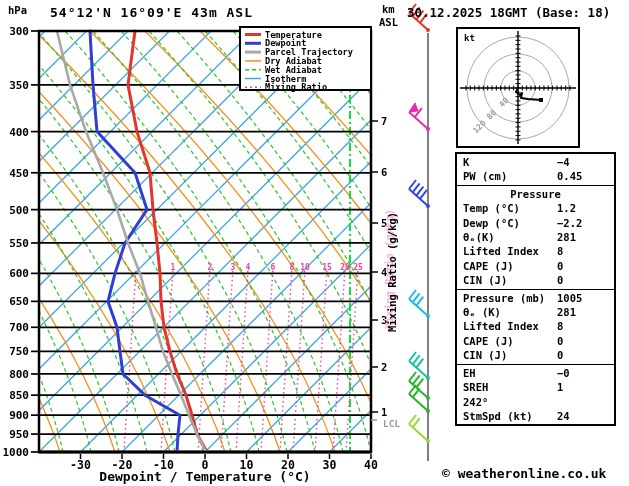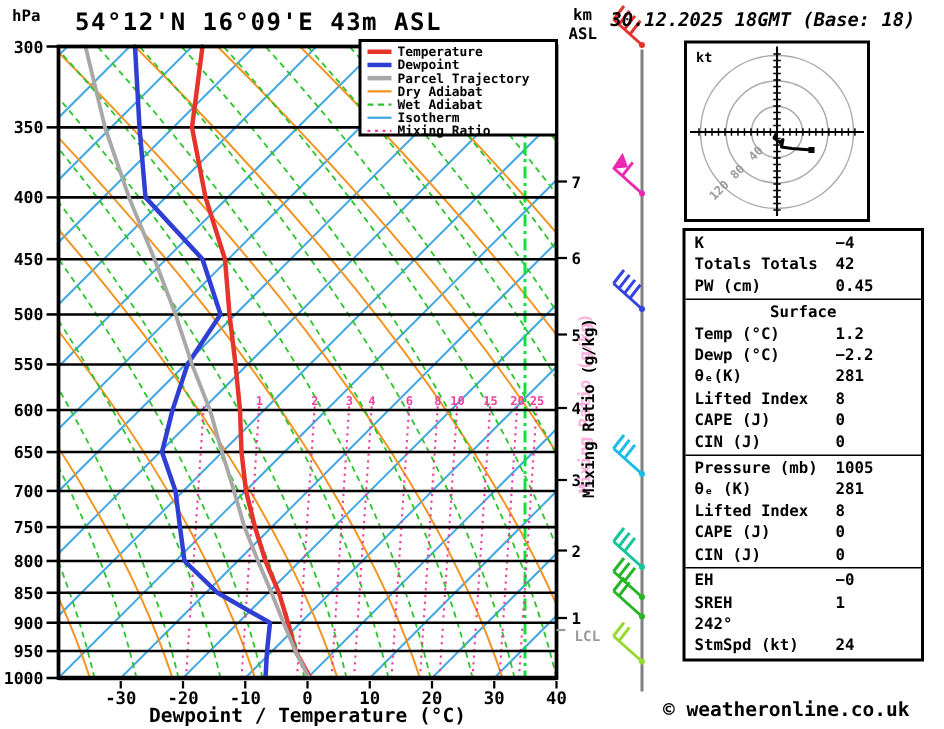--- a/index.html
+++ b/index.html
@@ -1,21 +1,21 @@
 <!DOCTYPE html>
 <html><head>
 <meta charset="utf-8">
 <style>
   html,body{margin:0;padding:0;background:#fff;}
   .stage{position:relative;width:629px;height:486px;background:#fff;overflow:hidden;
          font-family:"DejaVu Sans Mono","Liberation Mono",monospace;}
   svg text{font-family:"DejaVu Sans Mono","Liberation Mono",monospace;}
   .hdr{position:absolute;font-weight:bold;color:#000;white-space:nowrap;}
-  #title{left:50px;top:5px;font-size:16px;letter-spacing:1px;}
-  #datetime{left:407px;top:5px;font-size:12.5px;font-style:italic;}
+  #title{left:50px;top:5px;font-size:13px;letter-spacing:1px;}
+  #datetime{left:407px;top:5px;font-size:12.5px;}
   #footer{left:442px;top:466px;font-size:13px;text-align:right;}
   
   #infotable{position:absolute;left:455px;top:152px;width:157px;background:#fff;
              border:2px solid #000;font-size:10.5px;font-weight:bold;color:#000;}
   .tsection{border-top:1.5px solid #000;padding:1px 0;}
   .tsection:first-child{border-top:none;}
   .thead{text-align:center;line-height:14.4px;}
   .trow{display:flex;line-height:14.4px;padding:0 0 0 6px;}
   .tlabel{flex:0 0 94px;white-space:nowrap;}
   .tvalue{white-space:nowrap;}
@@ -353,30 +353,26 @@
 
   <div id="title" class="hdr">54°12'N 16°09'E 43m ASL</div>
   <div id="datetime" class="hdr">30.12.2025 18GMT (Base: 18)</div>
   <div id="infotable">
       <div class="tsection">
         <div class="trow">
           <span class="tlabel">K</span>
           <span class="tvalue">−4</span>
         </div>
         <div class="trow">
-          <span class="tlabel">Totals Totals</span>
-          <span class="tvalue">42</span>
-        </div>
-        <div class="trow">
           <span class="tlabel">PW (cm)</span>
           <span class="tvalue">0.45</span>
         </div>
       </div>
       <div class="tsection">
-        <div class="thead">Surface</div>
+        <div class="thead">Pressure</div>
         <div class="trow">
           <span class="tlabel">Temp (°C)</span>
           <span class="tvalue">1.2</span>
         </div>
         <div class="trow">
           <span class="tlabel">Dewp (°C)</span>
           <span class="tvalue">−2.2</span>
         </div>
         <div class="trow">
           <span class="tlabel">θₑ(K)</span>

